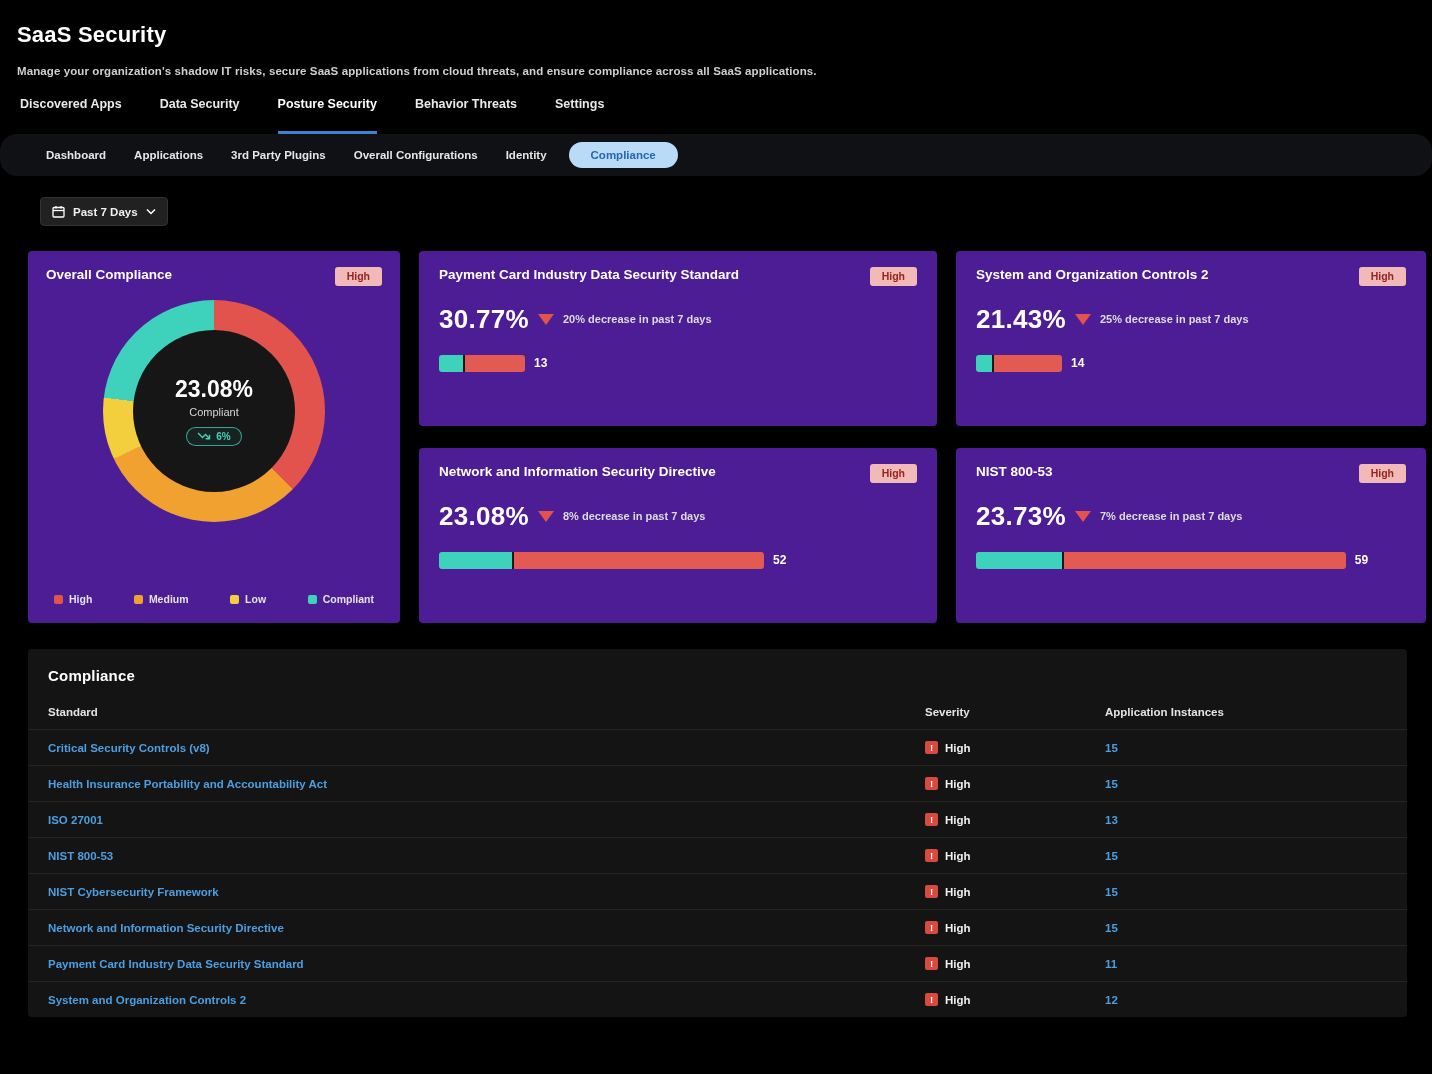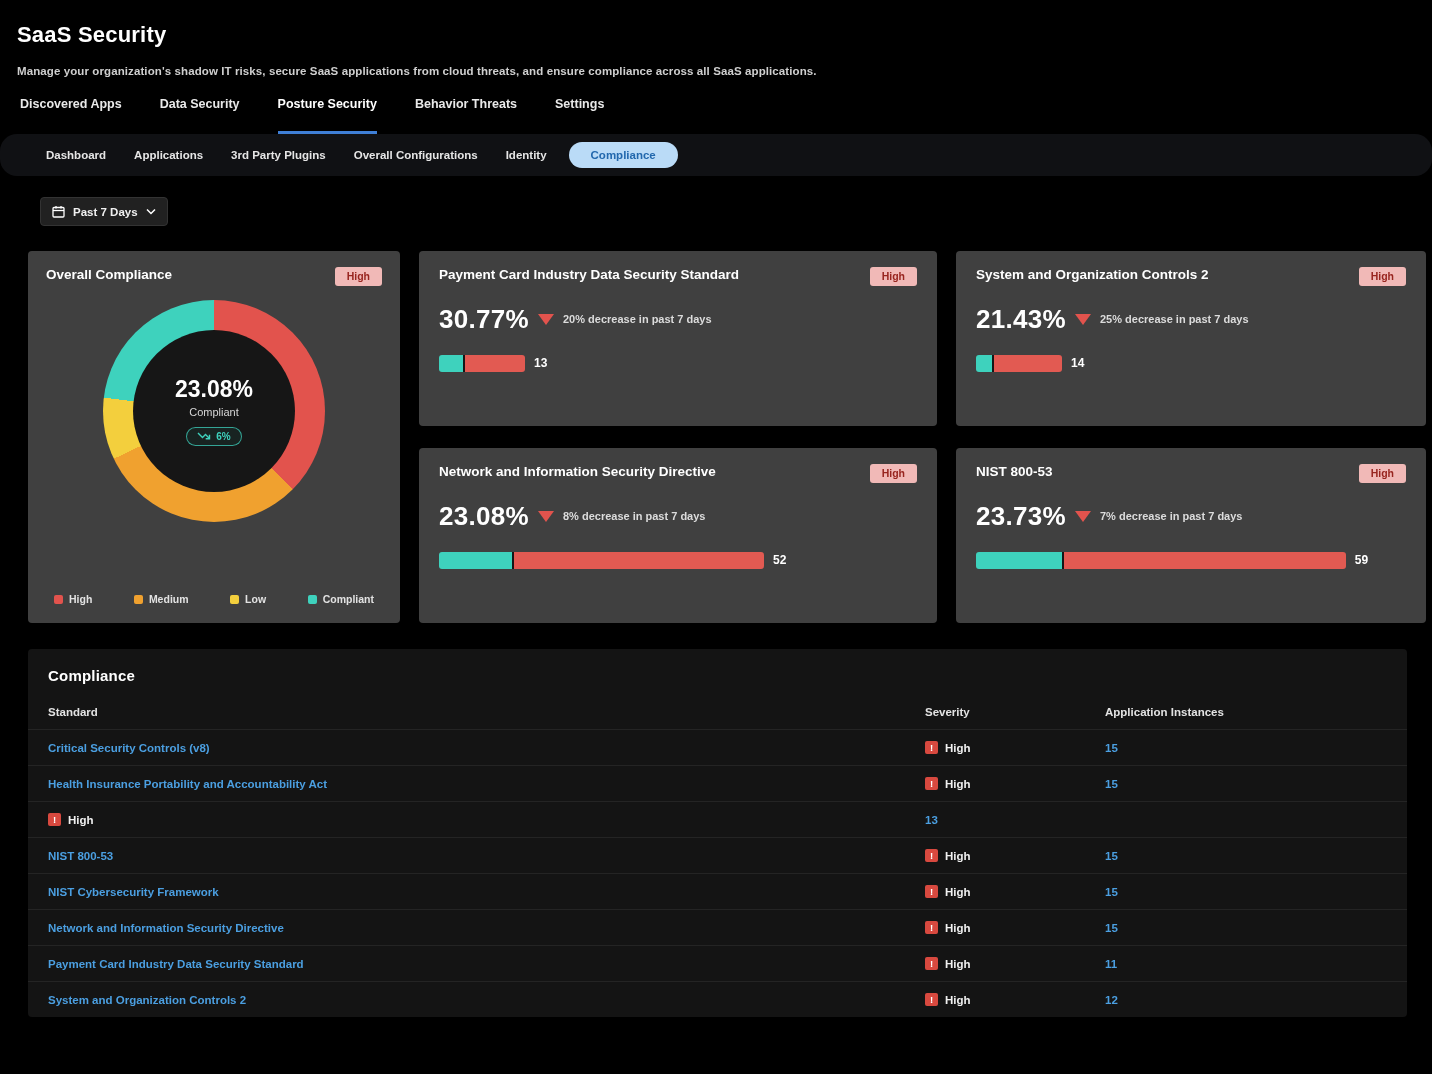--- a/index.html
+++ b/index.html
@@ -26,21 +26,21 @@
   .sub-nav { height:42px; background:#101114; display:flex; align-items:center; gap:16px; padding-left:40px;border-radius:17px; }
   .stab { font-size:11.5px; font-weight:700; color:#e6e6e6; cursor:pointer; padding:7px 6px; }
   .stab.active { background:#badbf7; color:#2268ad; border-radius:15px; padding:7px 22px; }
 
   
   .filter-row { margin:21px 0 0 40px; }
   .filter-btn { display:inline-flex; align-items:center; gap:8px; background:#212121; border:1px solid #333; border-radius:4px; padding:7px 11px; font-size:11.5px; font-weight:700; color:#f0f0f0; cursor:pointer; }
 
   
   .cards-grid { margin:25px 25px 0 28px; display:grid; grid-template-columns:372px 518px 470px; grid-template-rows:175px 175px; gap:22px 19px; }
-  .card { background:#404040; border-radius:4px; padding:16px 20px; }
+  .card { background:#4c1d95; border-radius:4px; padding:16px 20px; }
   .card-head { display:flex; justify-content:space-between; align-items:flex-start; }
   .card-title { font-size:13.5px; font-weight:700; color:#fff; }
   .badge-high { background:#f1b9b7; color:#98251f; font-size:10.5px; font-weight:700; padding:4px 12px; border-radius:3px; line-height:1; }
 
   
   .overall-card { grid-row:1 / span 2; display:flex; flex-direction:column; padding:16px 18px 16px; }
   .donut-wrap { position:relative; width:222px; height:222px; margin:14px auto 0; }
   .donut { width:100%; height:100%; border-radius:50%; }
   .donut-hole { position:absolute; inset:30px; border-radius:50%; background:#161616; display:flex; flex-direction:column; align-items:center; justify-content:center; }
   .donut-value { font-size:23px; font-weight:700; }
@@ -261,20 +261,21 @@
   <div class="tbl-row">
     <a class="std-link">Health Insurance Portability and Accountability Act</a>
     <div class="sev-cell">
       <span class="sev-icon">!</span>
       <span class="sev-label">High</span>
     </div>
     <a class="inst-link">15</a>
   </div>
 
   <div class="tbl-row">
+    <a class="std-link">ISO 27001</a>
     <div class="sev-cell">
       <span class="sev-icon">!</span>
       <span class="sev-label">High</span>
     </div>
     <a class="inst-link">13</a>
   </div>
 
   <div class="tbl-row">
     <a class="std-link">NIST 800-53</a>
     <div class="sev-cell">

